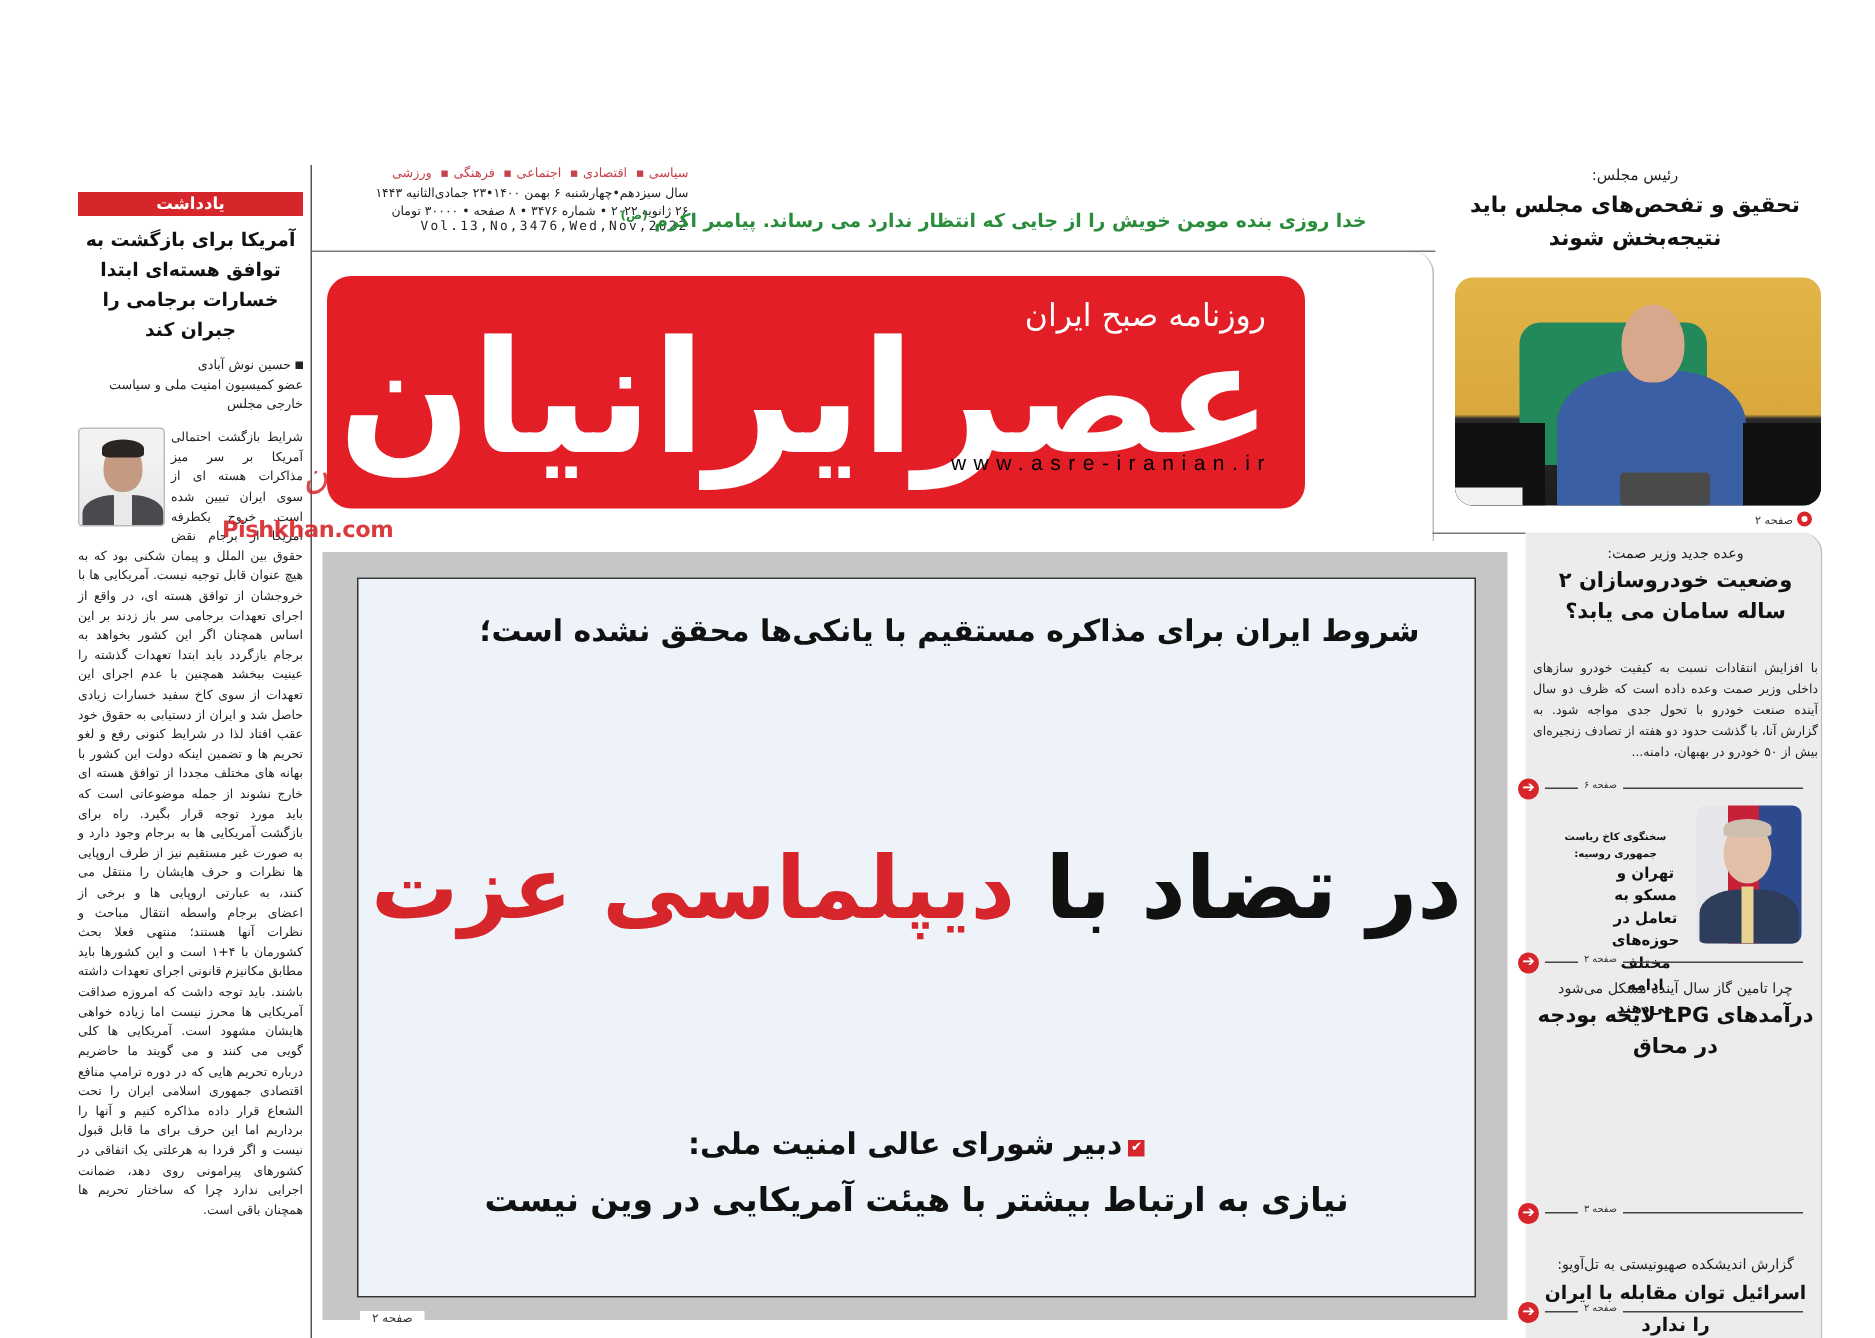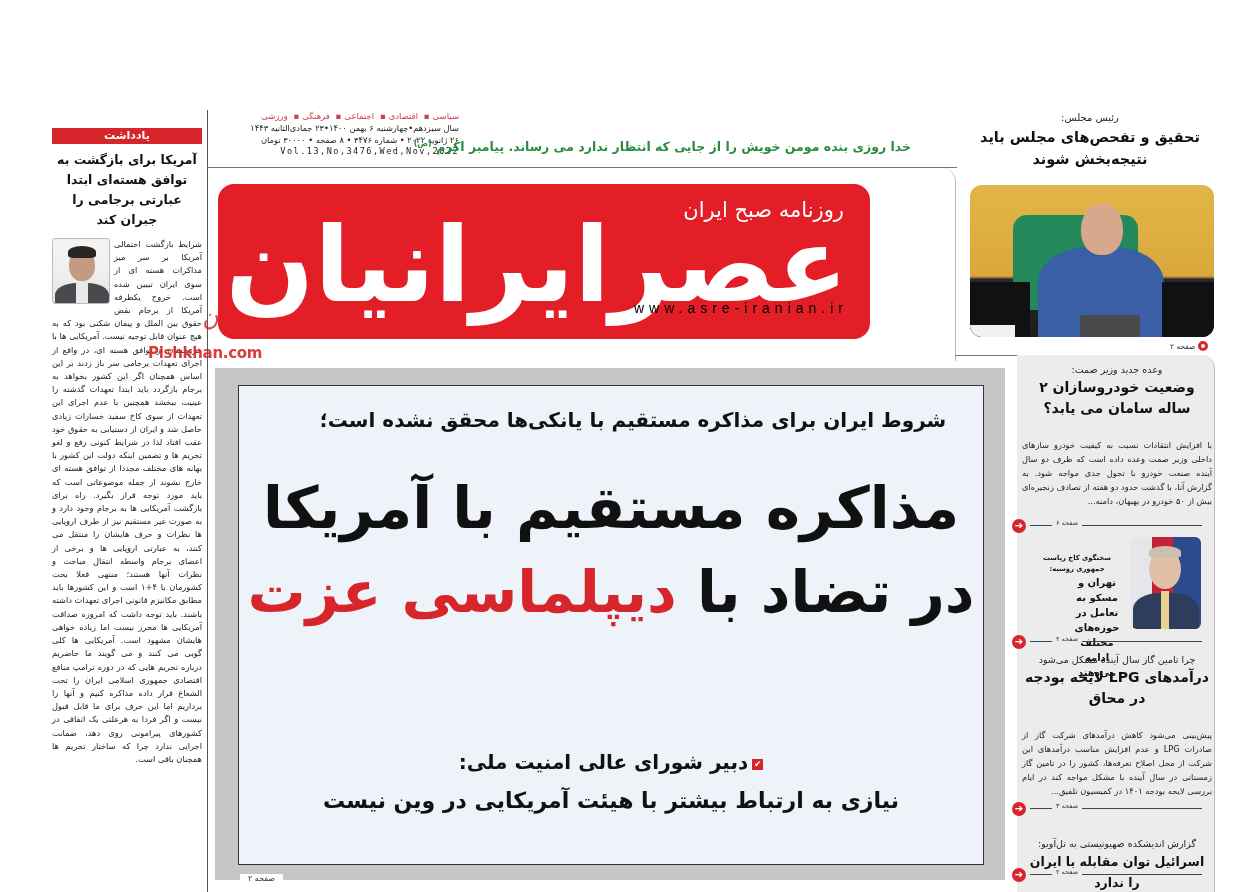--- a/index.html
+++ b/index.html
@@ -90,21 +90,25 @@
   #peskov-item .photo .tie { position: absolute; left: 30px; top: 54px; width: 8px; height: 38px; background: #e9d391; }
   #peskov-item .text { position: absolute; left: 1028px; top: 553px; width: 98px; direction: rtl; text-align: center; }
   #peskov-item .text .kicker { font-size: 6.8px; line-height: 11px; font-weight: bold; }
   #peskov-item .text .title { font-size: 10px; line-height: 15px; font-weight: bold; margin-left: 40px; }
 </style>
 </head>
 <body>
 
 <section id="editorial">
   <div class="section-tag">یادداشت</div>
-  <h2 class="ed-title">آمریکا برای بازگشت به توافق هسته‌ای ابتدا عبارتی برجامی را جبران کند</h2>
+  <h2 class="ed-title">آمریکا برای بازگشت به توافق هسته‌ای ابتدا خسارات برجامی را جبران کند</h2>
+  <div class="author">
+    <span class="sq"></span><span>حسین نوش آبادی</span><br>
+    <span>عضو کمیسیون امنیت ملی و سیاست خارجی مجلس</span>
+  </div>
   <div class="body-wrap">
     <div class="photo">
       <div class="suit"></div>
         <div class="shirt"></div>
         <div class="head"></div>
         <div class="hair"></div>
     </div>
     <span>شرایط بازگشت احتمالی آمریکا بر سر میز مذاکرات هسته ای از سوی ایران تبیین شده است. خروج یکطرفه آمریکا از برجام نقض حقوق بین الملل و پیمان شکنی بود که به هیچ عنوان قابل توجیه نیست. آمریکایی ها با خروجشان از توافق هسته ای، در واقع از اجرای تعهدات برجامی سر باز زدند بر این اساس همچنان اگر این کشور بخواهد به برجام بازگردد باید ابتدا تعهدات گذشته را عینیت ببخشد همچنین با عدم اجرای این تعهدات از سوی کاخ سفید خسارات زیادی حاصل شد و ایران از دستیابی به حقوق خود عقب افتاد لذا در شرایط کنونی رفع و لغو تحریم ها و تضمین اینکه دولت این کشور با بهانه های مختلف مجددا از توافق هسته ای خارج نشوند از جمله موضوعاتی است که باید مورد توجه قرار بگیرد. راه برای بازگشت آمریکایی ها به برجام وجود دارد و به صورت غیر مستقیم نیز از طرف اروپایی ها نظرات و حرف هایشان را منتقل می کنند، به عبارتی اروپایی ها و برخی از اعضای برجام واسطه انتقال مباحث و نظرات آنها هستند؛ منتهی فعلا بحث کشورمان با ۴+۱ است و این کشورها باید مطابق مکانیزم قانونی اجرای تعهدات داشته باشند. باید توجه داشت که امروزه صداقت آمریکایی ها محرز نیست اما زیاده خواهی هایشان مشهود است. آمریکایی ها کلی گویی می کنند و می گویند ما حاضریم درباره تحریم هایی که در دوره ترامپ منافع اقتصادی جمهوری اسلامی ایران را تحت الشعاع قرار داده مذاکره کنیم و آنها را برداریم اما این حرف برای ما قابل قبول نیست و اگر فردا به هرعلتی یک اتفاقی در کشورهای پیرامونی روی دهد، ضمانت اجرایی ندارد چرا که ساختار تحریم ها همچنان باقی است.</span>
   </div>
 </section>
@@ -138,21 +142,20 @@
 <div id="masthead-frame"></div>
 <div id="logo">
   <div class="tagline">روزنامه صبح ایران</div>
   <div class="name">عصرایرانیان</div>
   <div class="url">www.asre-iranian.ir</div>
 </div>
 
 <div id="main-outer"></div>
 <article id="main-inner">
   <div class="kicker">شروط ایران برای مذاکره مستقیم با یانکی‌ها محقق نشده است؛</div>
-  <h1 class="head1">مذاکره مستقیم با آمریکا</h1>
   <h1 class="head2"><span>در تضاد با </span><span class="red">دیپلماسی عزت</span></h1>
   <div class="sub-kicker"><span class="check">✔</span><span>دبیر شورای عالی امنیت ملی:</span></div>
   <div class="sub-head">نیازی به ارتباط بیشتر با هیئت آمریکایی در وین نیست</div>
 </article>
 <div id="main-page-ref">صفحه ۲</div>
 
 <section id="lead-story">
   <div class="kicker">رئیس مجلس:</div>
   <h2 class="title">تحقیق و تفحص‌های مجلس باید نتیجه‌بخش شوند</h2>
 </section>
@@ -198,21 +201,20 @@
 </section>
 <div class="arrow-row" style="top:635px;">
   <span class="arrow">➔</span>
   <span class="rule"></span>
   <span class="pg">صفحه ۲</span>
 </div>
 
 <section class="side-item" style="top:652px;">
   <div class="kicker">چرا تامین گاز سال آینده مشکل می‌شود</div>
   <h3 class="title">درآمدهای LPG لایحه بودجه در محاق</h3>
-  <p class="body">پیش‌بینی می‌شود کاهش درآمدهای شرکت گاز از صادرات LPG و عدم افزایش مناسب درآمدهای این شرکت از محل اصلاح تعرفه‌ها، کشور را در تامین گاز زمستانی در سال آینده با مشکل مواجه کند در ایام بررسی لایحه بودجه ۱۴۰۱ در کمیسیون تلفیق...</p>
 </section>
 <div class="arrow-row" style="top:802px;">
   <span class="arrow">➔</span>
   <span class="rule"></span>
   <span class="pg">صفحه ۳</span>
 </div>
 
 <section class="side-item" style="top:836px;">
   <div class="kicker">گزارش اندیشکده صهیونیستی به تل‌آویو:</div>
   <h3 class="title" style="font-size:12.5px;">اسرائیل توان مقابله با ایران را ندارد</h3>

